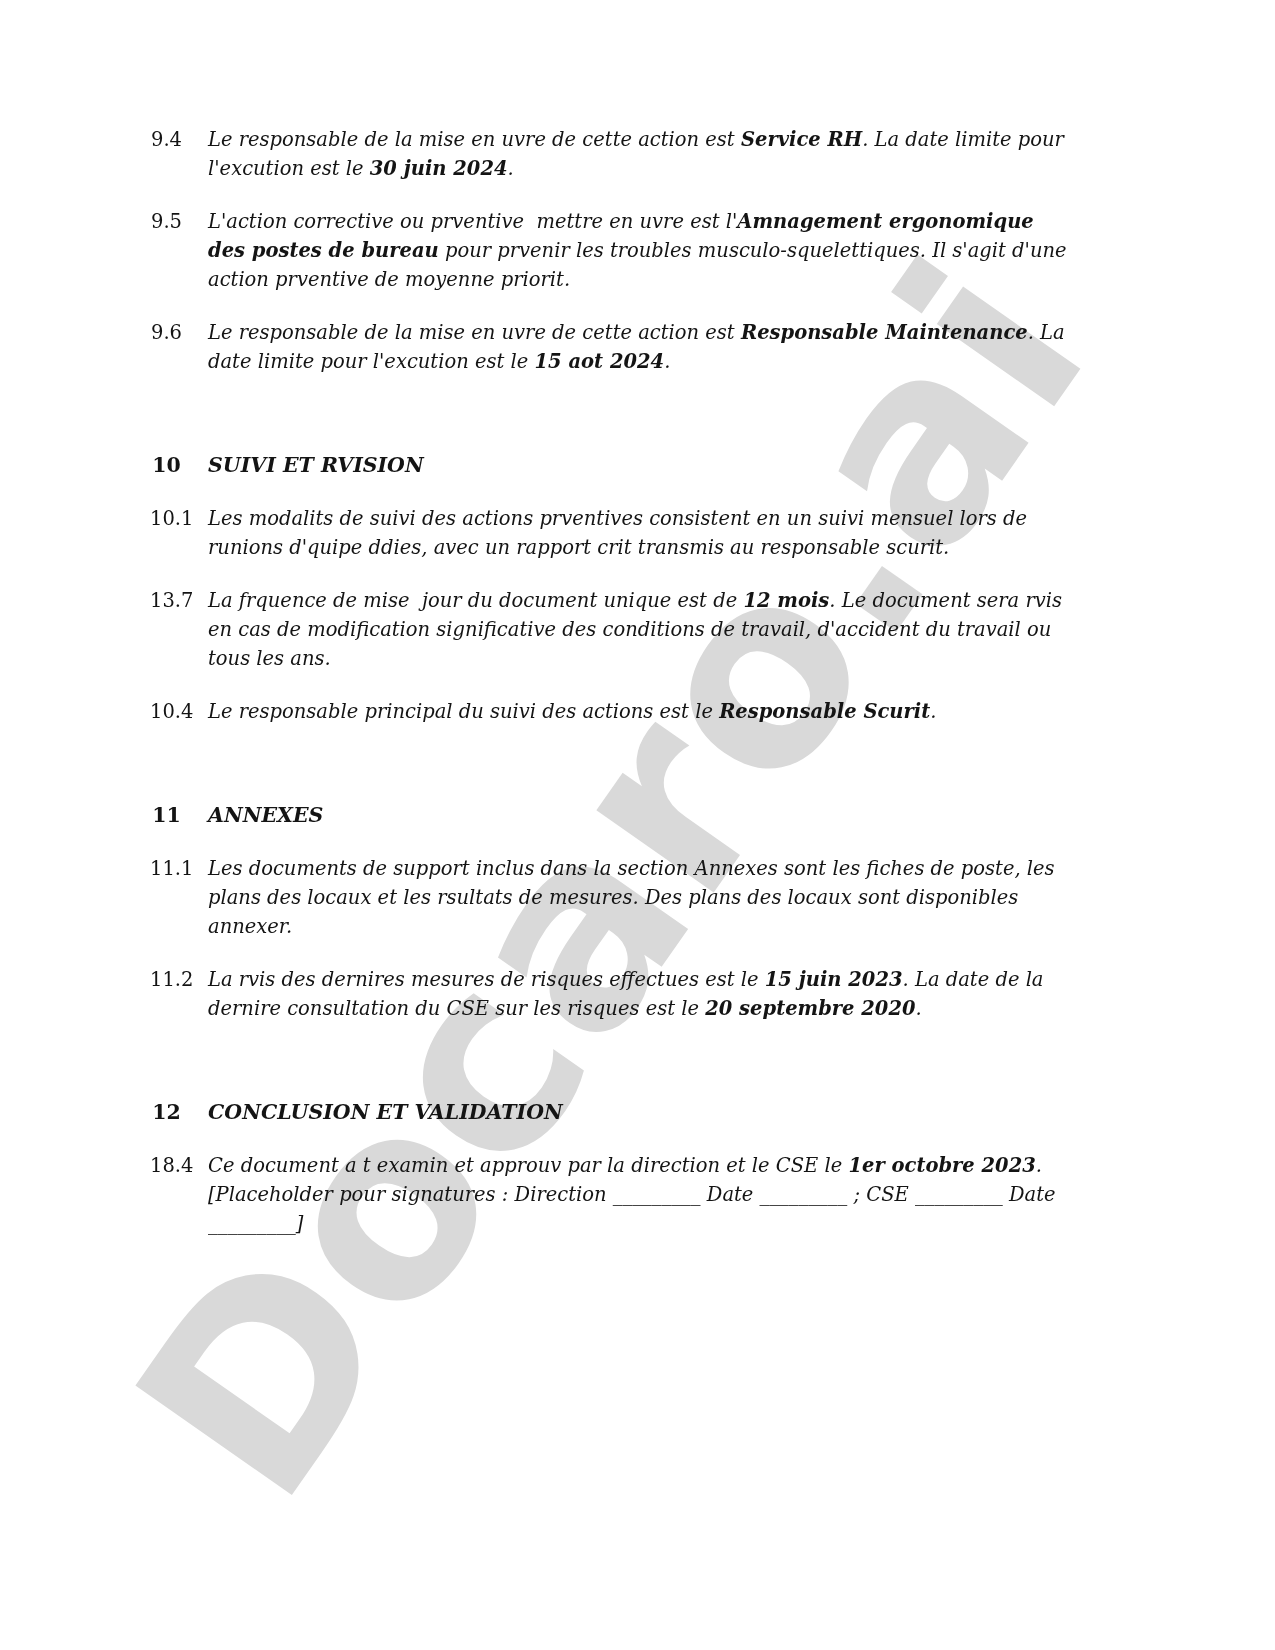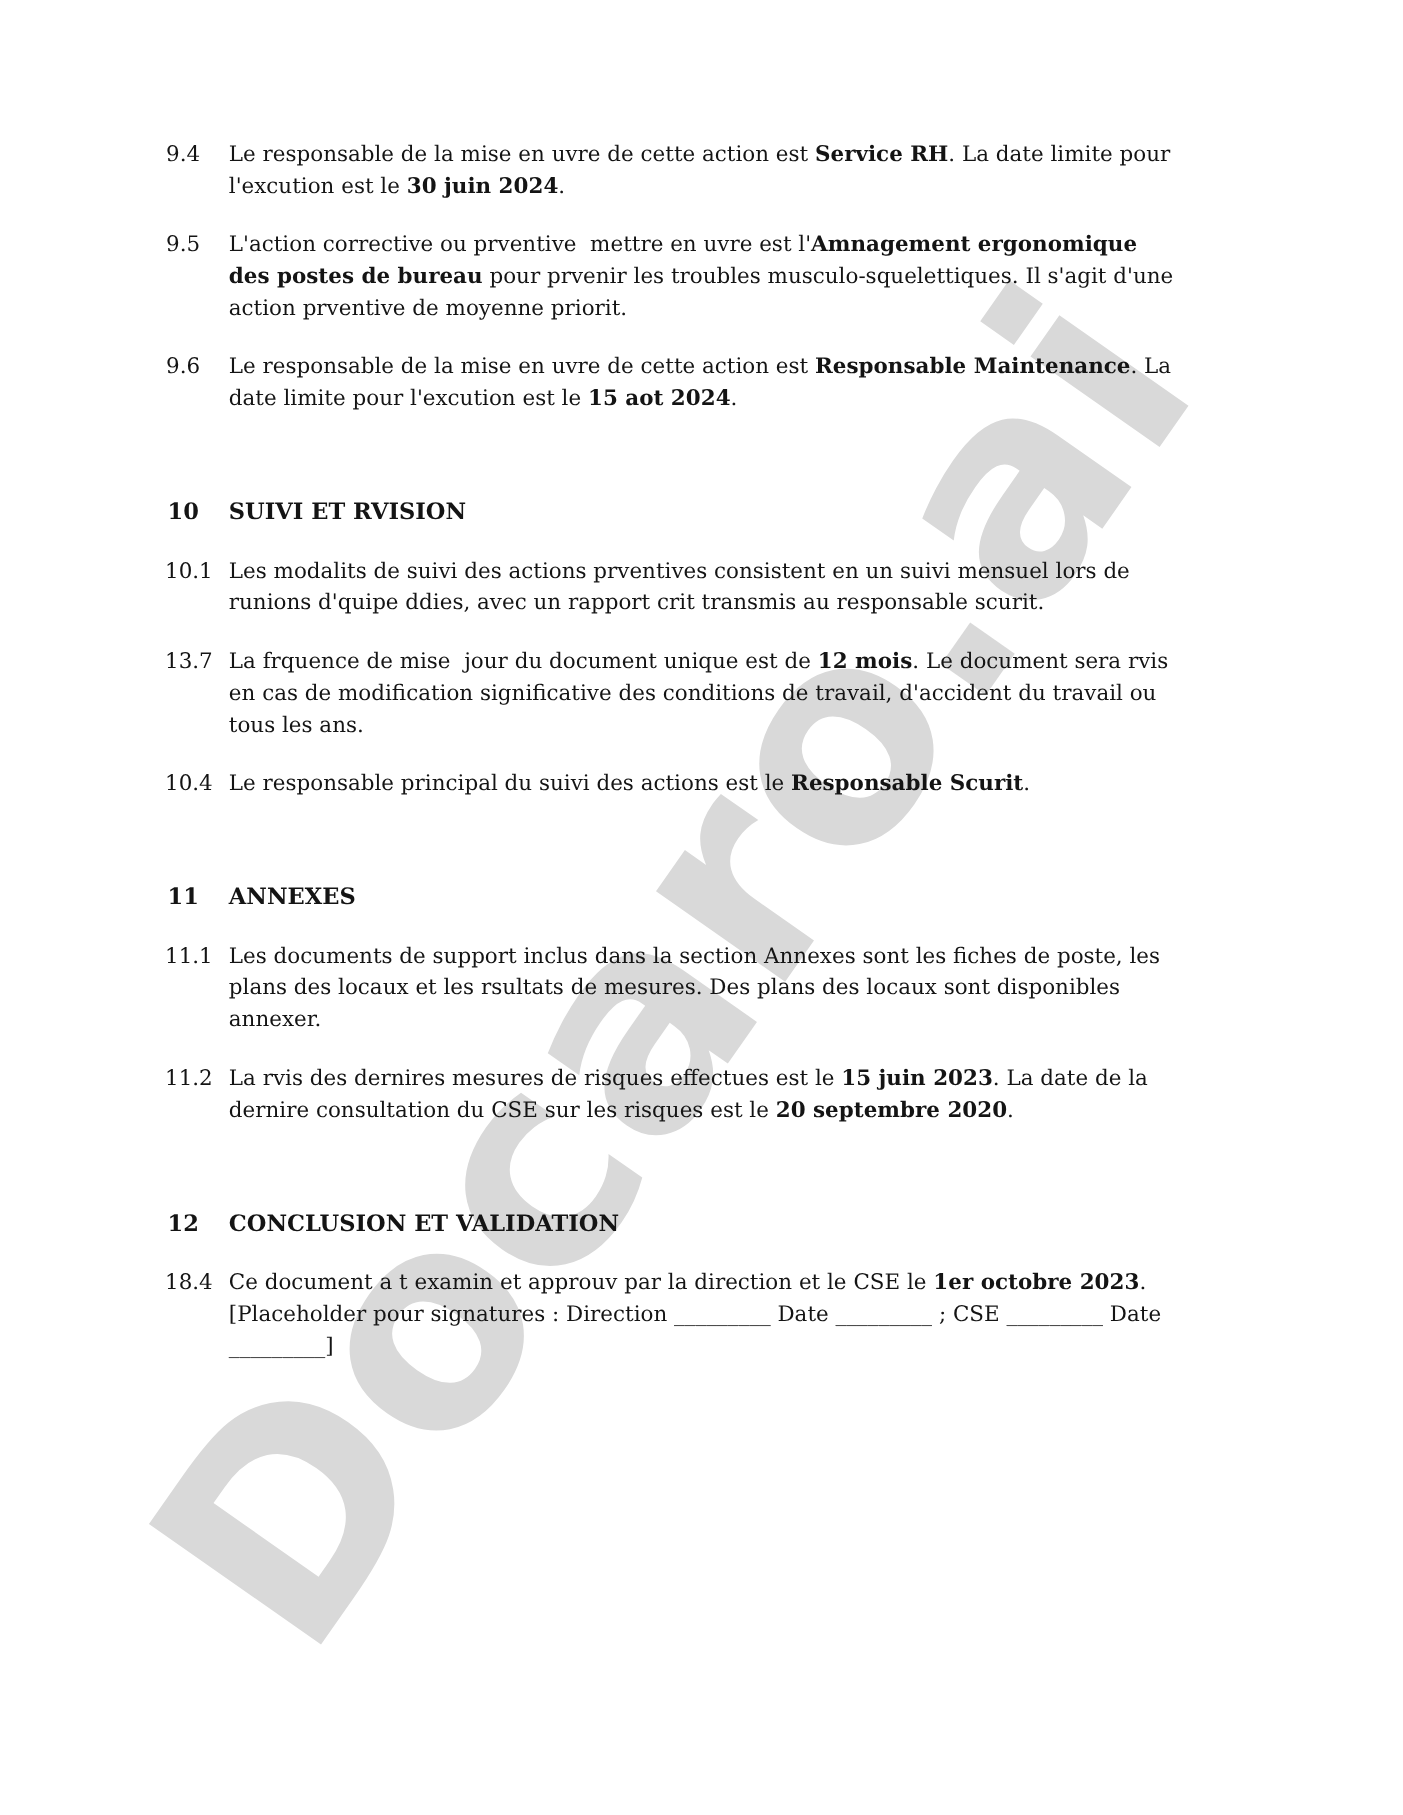--- a/index.html
+++ b/index.html
@@ -51,20 +51,21 @@
   .num {
     flex: 0 0 58px;
     width: 58px;
     box-sizing: border-box;
     padding-right: 25px;
     text-align: center;
   }
   .text {
     flex: 1 1 auto;
     white-space: pre-wrap;
+    font-style: italic;
   }
   .bold {
     font-weight: bold;
   }
 </style>
 </head>
 <body>
 
 <div class="watermark">Docaro.ai</div>
 

